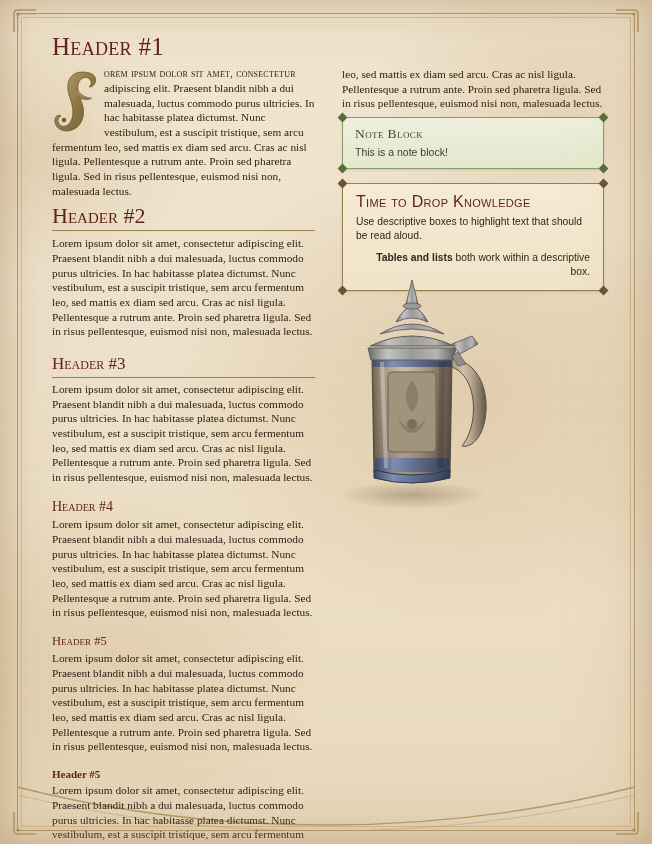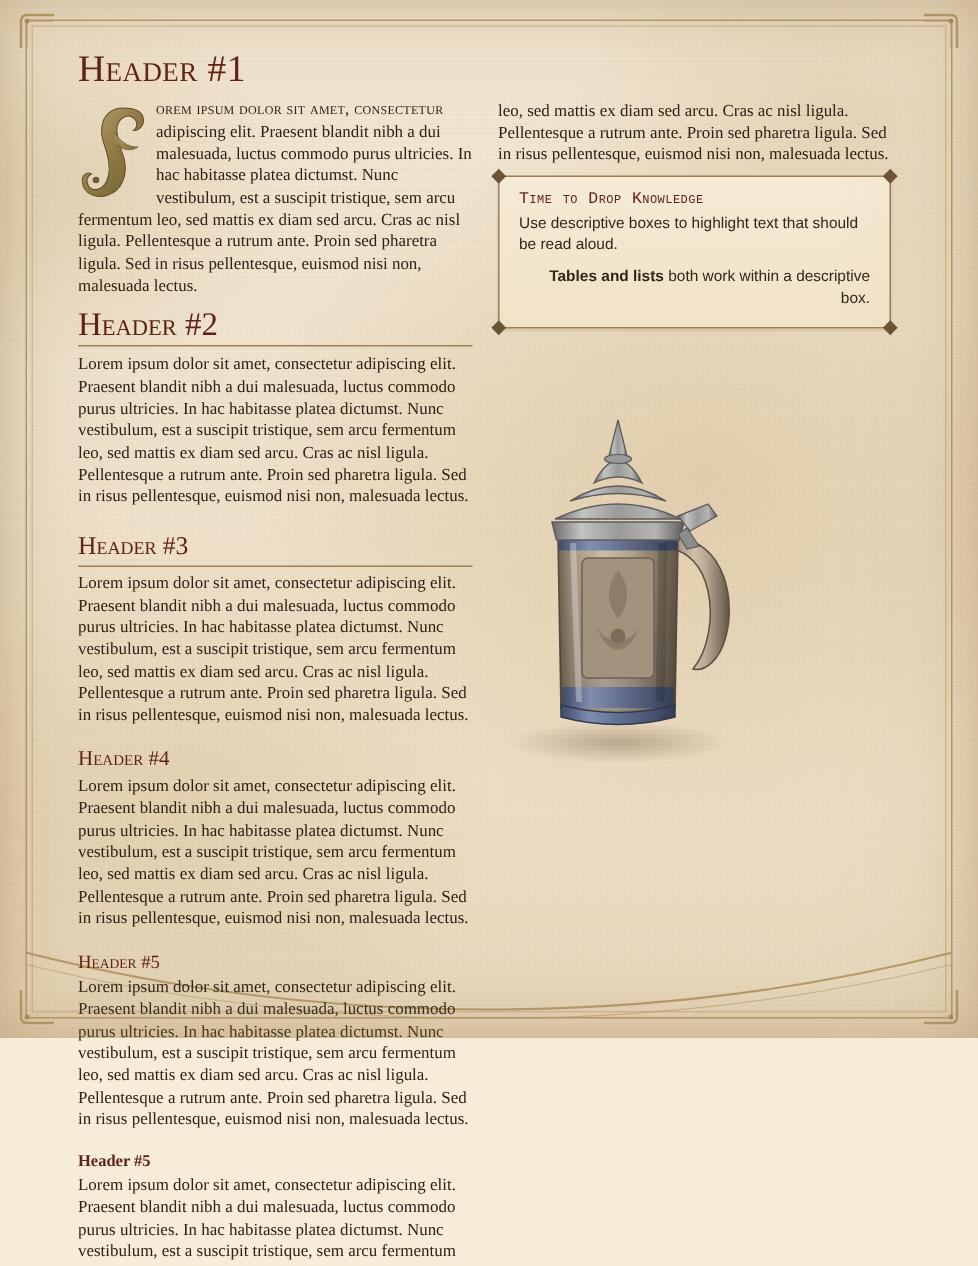--- a/index.html
+++ b/index.html
@@ -10,21 +10,21 @@
     width: 652px;
     height: 844px;
     overflow: hidden;
     font-family: "Liberation Serif", serif;
     background: #f6ecd8;
   }
 
   .page {
     position: relative;
     width: 652px;
-    height: 692px;
+    height: 844px;
     box-sizing: border-box;
     background:
       radial-gradient(ellipse 420px 330px at 72% 46%, rgba(206,176,128,0.40) 0%, rgba(206,176,128,0.18) 45%, rgba(206,176,128,0) 72%),
       radial-gradient(ellipse 300px 260px at 18% 78%, rgba(203,175,130,0.30) 0%, rgba(203,175,130,0) 70%),
       radial-gradient(ellipse 260px 200px at 85% 12%, rgba(208,182,140,0.35) 0%, rgba(208,182,140,0) 70%),
       radial-gradient(ellipse 200px 180px at 8% 18%, rgba(198,168,120,0.28) 0%, rgba(198,168,120,0) 70%),
       linear-gradient(180deg, #f2e7d2 0%, #efe3cd 35%, #eddfc6 70%, #e8d9bd 100%);
   }
   
   .page::before {
@@ -98,21 +98,21 @@
   }
 
   .col-left {
     position: absolute;
     left: 0;
     top: 0;
     width: 263px;
   }
   .col-right {
     position: absolute;
-    left: 280px;
+    left: 290px;
     top: 33px;
     width: 262px;
   }
 
   h1.h1 {
     font-family: "Liberation Serif", serif;
     font-variant: small-caps;
     font-weight: 400;
     color: #5e1f16;
     font-size: 25px;
@@ -241,24 +241,24 @@
 
   
   .desc-block {
     position: relative;
     background: linear-gradient(180deg, #f5ead4 0%, #f0e3c8 100%);
     border: 1px solid #9a7f55;
     padding: 9px 13px 11px 13px;
     box-shadow: 0 1px 2px rgba(90,70,40,0.18);
   }
   .desc-title {
-    font-family: Liberation Mono, monospace;
-    font-variant: small-caps;
-    color: #5e1f16;
-    font-size: 11px;
+    font-family: Liberation Sans, sans-serif;
+    font-variant: small-caps;
+    color: #5e1f16;
+    font-size: 16px;
     margin: 0 0 4px 0;
     letter-spacing: 0.3px;
   }
   .desc-text {
     font-family: "Liberation Sans", sans-serif;
     font-size: 10.3px;
     line-height: 1.38;
     color: #31261a;
     margin: 0 0 7px 0;
   }
@@ -361,20 +361,28 @@
       <p class="body">Lorem ipsum dolor sit amet, consectetur adipiscing elit. Praesent blandit nibh a dui malesuada, luctus commodo purus ultricies. In hac habitasse platea dictumst. Nunc vestibulum, est a suscipit tristique, sem arcu fermentum leo, sed mattis ex diam sed arcu. Cras ac nisl ligula. Pellentesque a rutrum ante. Proin sed pharetra ligula. Sed in risus pellentesque, euismod nisi non, malesuada lectus.</p>
 
       <h6 class="h6">Header #5</h6>
       <p class="body">Lorem ipsum dolor sit amet, consectetur adipiscing elit. Praesent blandit nibh a dui malesuada, luctus commodo purus ultricies. In hac habitasse platea dictumst. Nunc vestibulum, est a suscipit tristique, sem arcu fermentum</p>
     </div>
 
     <div class="col-right">
 
       <p class="body">leo, sed mattis ex diam sed arcu. Cras ac nisl ligula. Pellentesque a rutrum ante. Proin sed pharetra ligula. Sed in risus pellentesque, euismod nisi non, malesuada lectus.</p>
 
+      <div class="note-block">
+        <span class="note-corner nc-tl"></span>
+        <span class="note-corner nc-tr"></span>
+        <span class="note-corner nc-bl"></span>
+        <span class="note-corner nc-br"></span>
+        <div class="note-title">Note Block</div>
+        <p class="note-text">This is a note block!</p>
+      </div>
 
       <div class="desc-block">
         <span class="desc-corner" style="left:-4px;top:-4px;"></span>
         <span class="desc-corner" style="right:-4px;top:-4px;"></span>
         <span class="desc-corner" style="left:-4px;bottom:-4px;"></span>
         <span class="desc-corner" style="right:-4px;bottom:-4px;"></span>
         <div class="desc-title">Time to Drop Knowledge</div>
         <p class="desc-text">Use descriptive boxes to highlight text that should be read aloud.</p>
         <p class="desc-text last"><b>Tables and lists</b><span> both work within a descriptive box.</span></p>
       </div>

